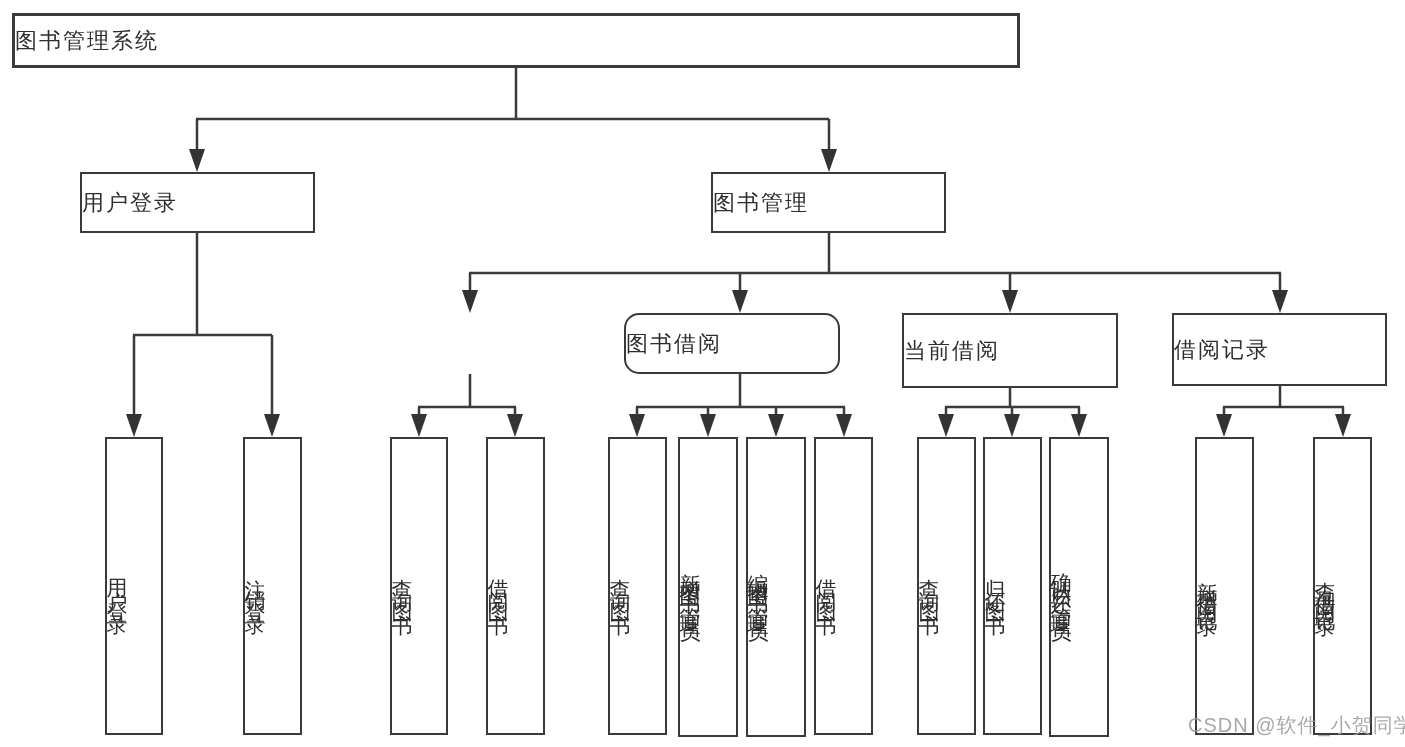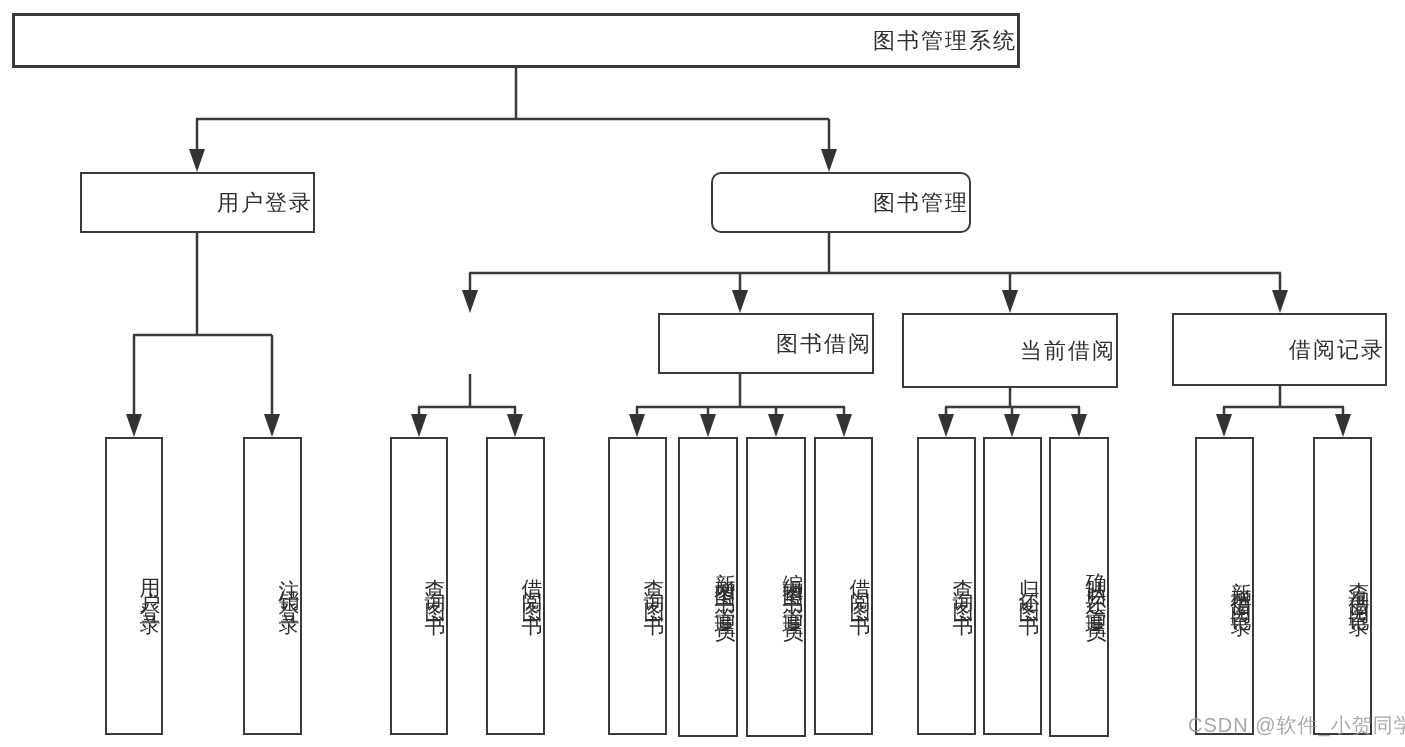--- a/index.html
+++ b/index.html
@@ -4,21 +4,21 @@
 <style>
   html,body { margin:0; padding:0; background:#ffffff; }
   .canvas {
     position:relative; width:1405px; height:747px; background:#ffffff;
     font-family:"Liberation Sans", sans-serif; overflow:hidden;
   }
   svg.wires { position:absolute; left:0; top:0; z-index:0; }
   .node {
     position:absolute; box-sizing:border-box; background:#ffffff;
     border:2.5px solid #3a3a3a; color:#2e2e2e; z-index:1;
-    display:flex; align-items:center; justify-content:flex-end;
+    display:flex; align-items:center; justify-content:flex-start;
   }
   .node-root { border-width:3px; }
   .h-label { font-size:22px; letter-spacing:2px; white-space:nowrap; }
   .v-label {
     writing-mode:vertical-rl; text-orientation:mixed;
     font-size:21px; line-height:1; white-space:nowrap;
   }
   .watermark {
     position:absolute; left:1188px; top:712px; z-index:5;
     font-size:20px; letter-spacing:1px; color:#9c9c9c; opacity:.88;
@@ -77,25 +77,25 @@
     </g>
   </svg>
 
   <div class="node node-root" style="left:12px; top:13px; width:1008px; height:55px;">
     <span class="h-label">图书管理系统</span>
   </div>
 
   <div class="node" style="left:80px; top:172px; width:235px; height:61px;">
     <span class="h-label">用户登录</span>
   </div>
-  <div class="node" style="left:711px; top:172px; width:260px; height:61px;border-radius:10px;">
+  <div class="node" style="left:711px; top:172px; width:235px; height:61px;">
     <span class="h-label">图书管理</span>
   </div>
 
-  <div class="node" style="left:658px; top:313px; width:216px; height:61px;">
+  <div class="node" style="left:624px; top:313px; width:216px; height:61px;border-radius:15px;">
     <span class="h-label">图书借阅</span>
   </div>
   <div class="node" style="left:902px; top:313px; width:216px; height:75px;">
     <span class="h-label">当前借阅</span>
   </div>
   <div class="node" style="left:1172px; top:313px; width:215px; height:73px;">
     <span class="h-label">借阅记录</span>
   </div>
 
   <div class="node" style="left:105px; top:437px; width:58px; height:298px;">

